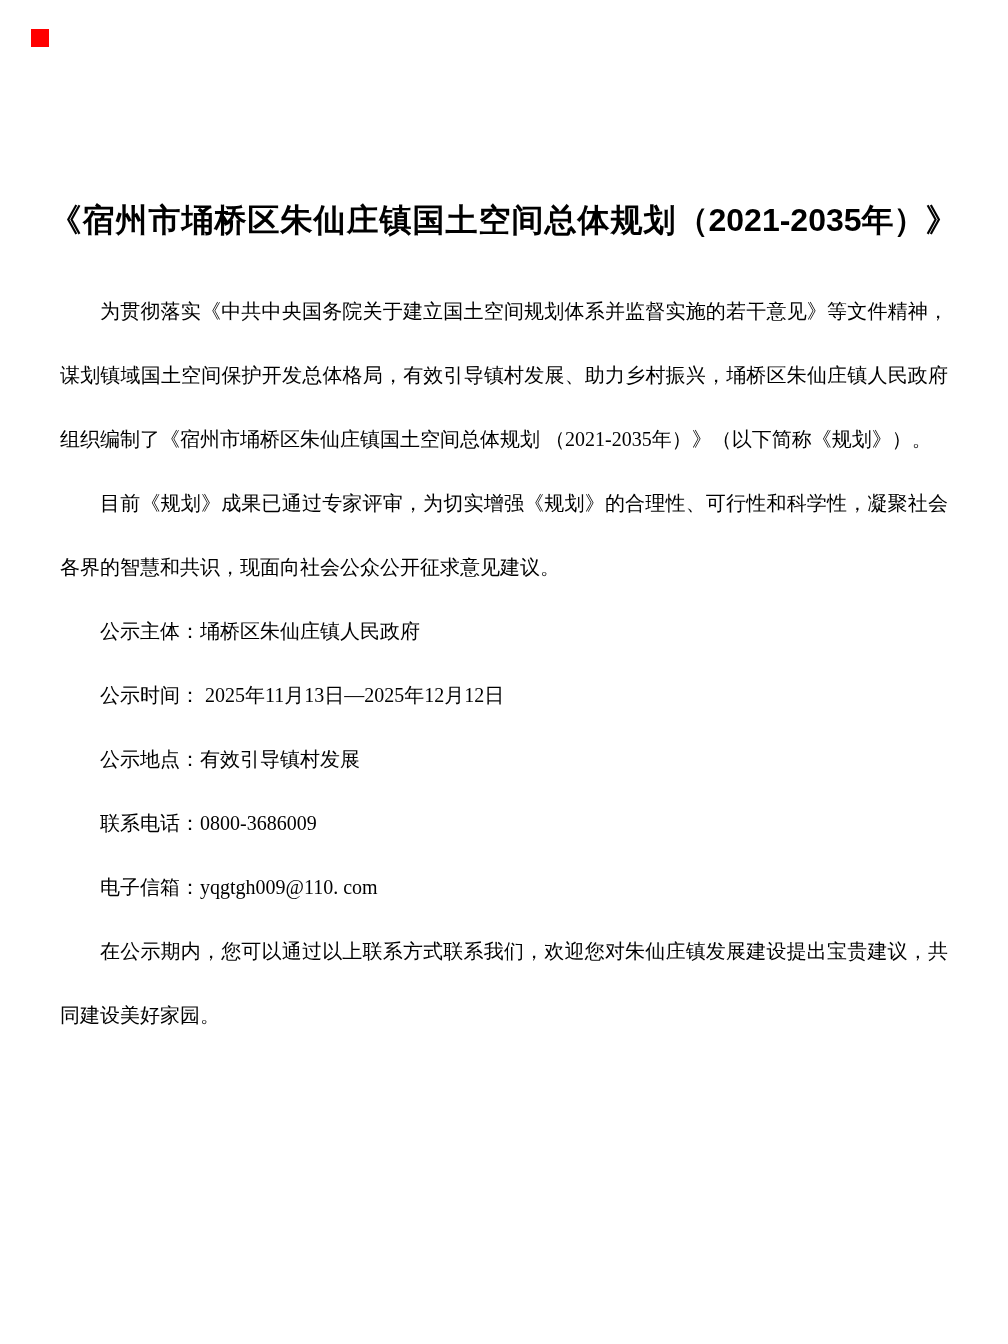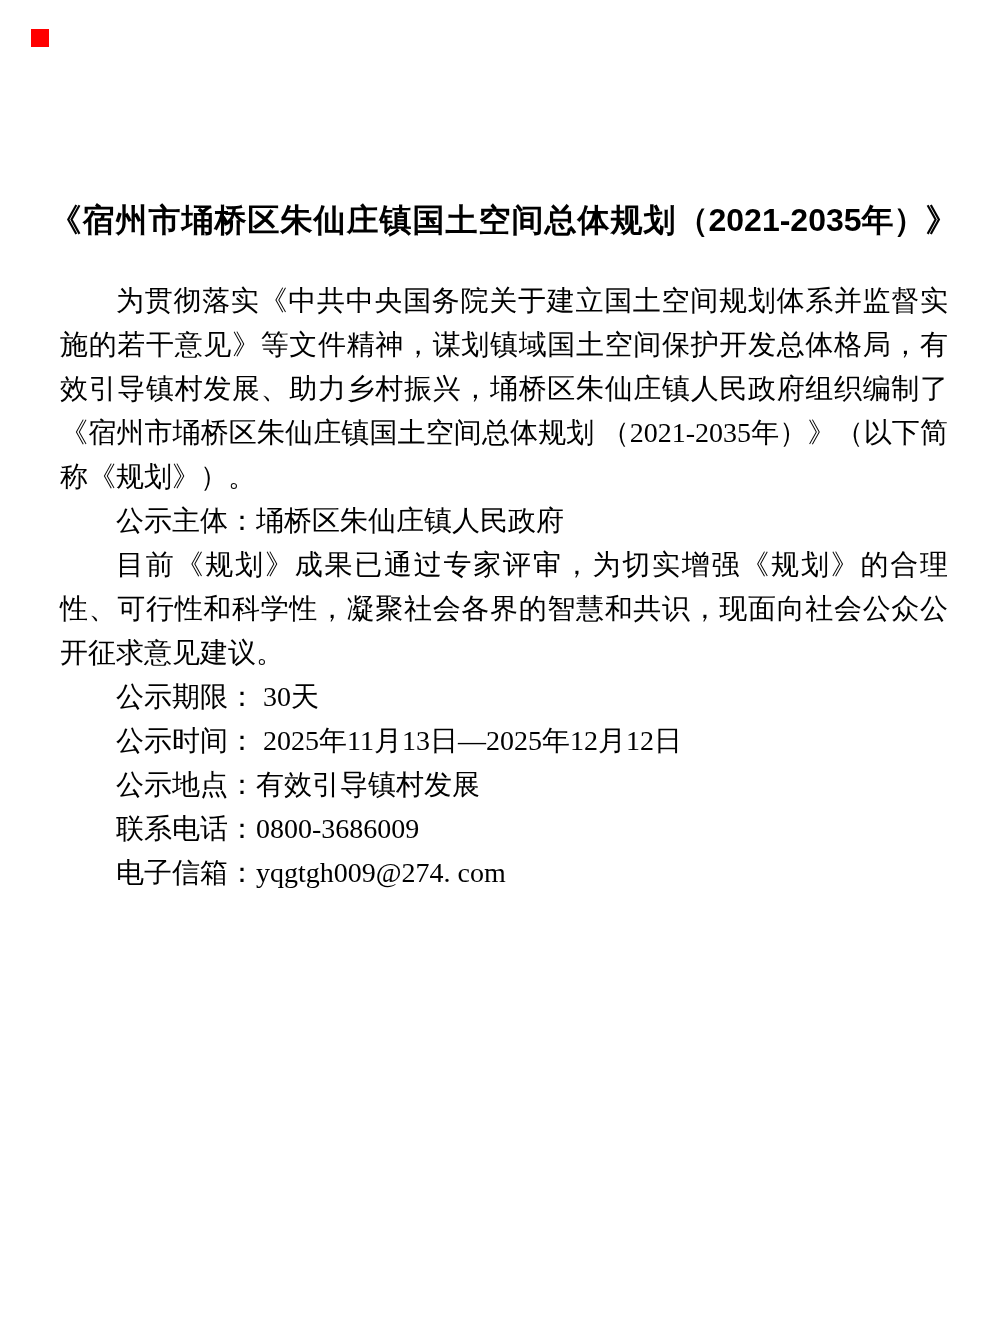--- a/index.html
+++ b/index.html
@@ -37,22 +37,22 @@
   .title-num {
     font-family: "Liberation Sans", "DejaVu Sans", sans-serif;
     font-weight: bold;
     letter-spacing: 0;
   }
   .title-line2 {
     letter-spacing: 3px;
   }
   .content {
     margin: 27px 60px 0 60px;
-    font-size: 28px;
-    line-height: 44px;
+    font-size: 20px;
+    line-height: 64px;
     text-align: justify;
     text-justify: inter-ideograph;
   }
   .content p {
     margin: 0;
     text-indent: 2em;
   }
 </style>
 </head>
 <body>
@@ -60,22 +60,22 @@
 <div class="page">
 
   <div class="red-marker"></div>
 
   <div class="title-block">
     <div class="title-line1"><span>《宿州市埇桥区朱仙庄镇国土空间总体规划</span><span class="title-num">（2021-2035年）</span><span>》</span></div>
   </div>
 
   <div class="content">
     <p>为贯彻落实《中共中央国务院关于建立国土空间规划体系并监督实施的若干意见》等文件精神，谋划镇域国土空间保护开发总体格局，有效引导镇村发展、助力乡村振兴，埇桥区朱仙庄镇人民政府组织编制了《宿州市埇桥区朱仙庄镇国土空间总体规划 （2021-2035年）》（以下简称《规划》）。</p>
+    <p>目前《规划》成果已通过专家评审，为切实增强《规划》的合理性、可行性和科学性，凝聚社会各界的智慧和共识，现面向社会公众公开征求意见建议。</p>
     <p>公示主体：埇桥区朱仙庄镇人民政府</p>
-    <p>目前《规划》成果已通过专家评审，为切实增强《规划》的合理性、可行性和科学性，凝聚社会各界的智慧和共识，现面向社会公众公开征求意见建议。</p>
-    <p>公示期限： 30天</p>
     <p>公示时间： 2025年11月13日—2025年12月12日</p>
     <p>公示地点：有效引导镇村发展</p>
     <p>联系电话：0800-3686009</p>
-    <p>电子信箱：yqgtgh009@274. com</p>
+    <p>电子信箱：yqgtgh009@110. com</p>
+    <p>在公示期内，您可以通过以上联系方式联系我们，欢迎您对朱仙庄镇发展建设提出宝贵建议，共同建设美好家园。</p>
   </div>
 
 </div>
 
 </body></html>

